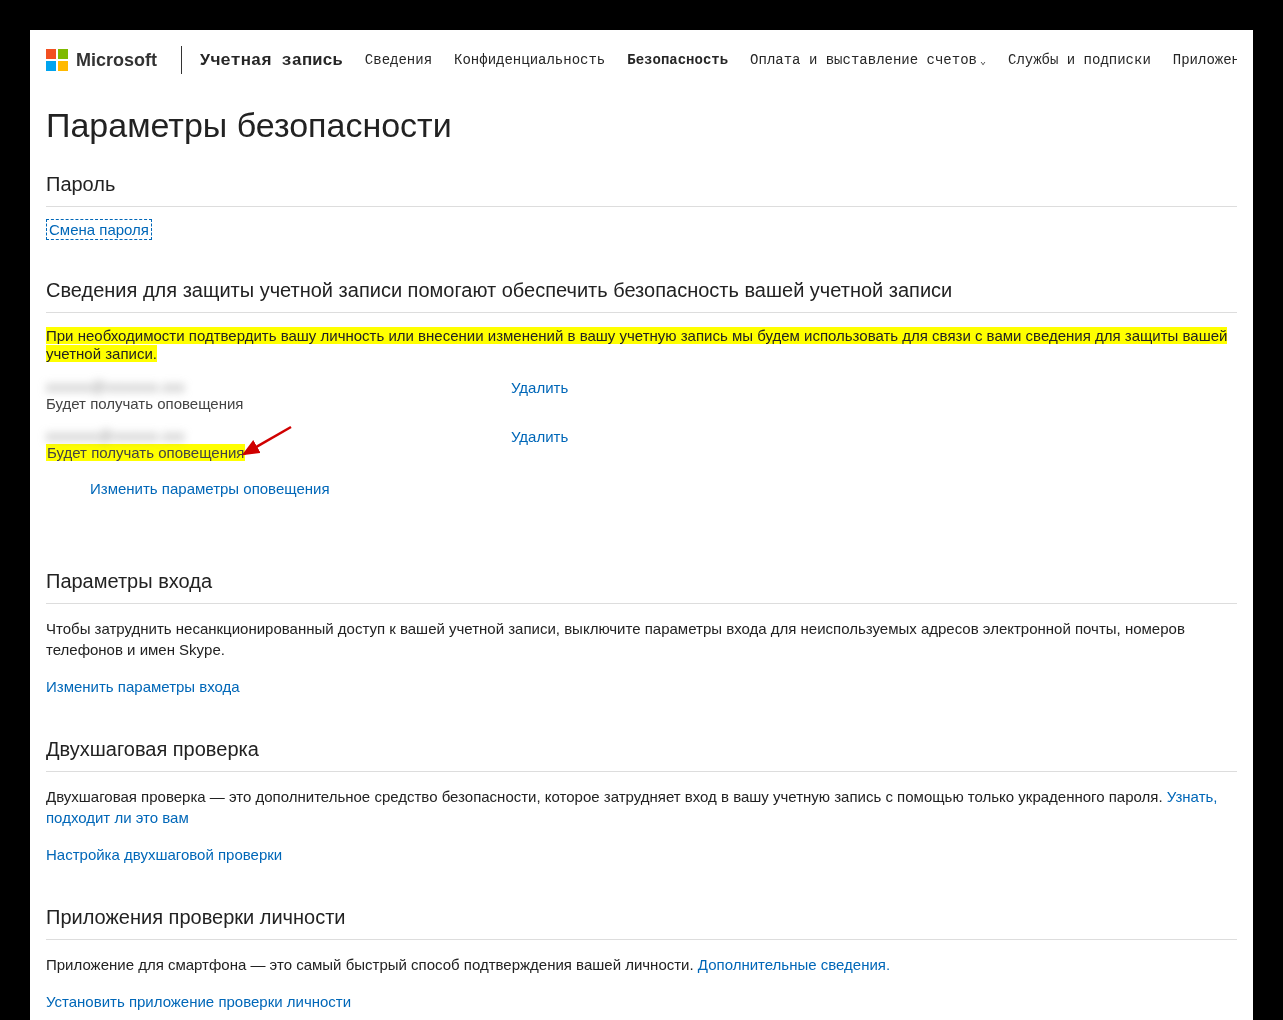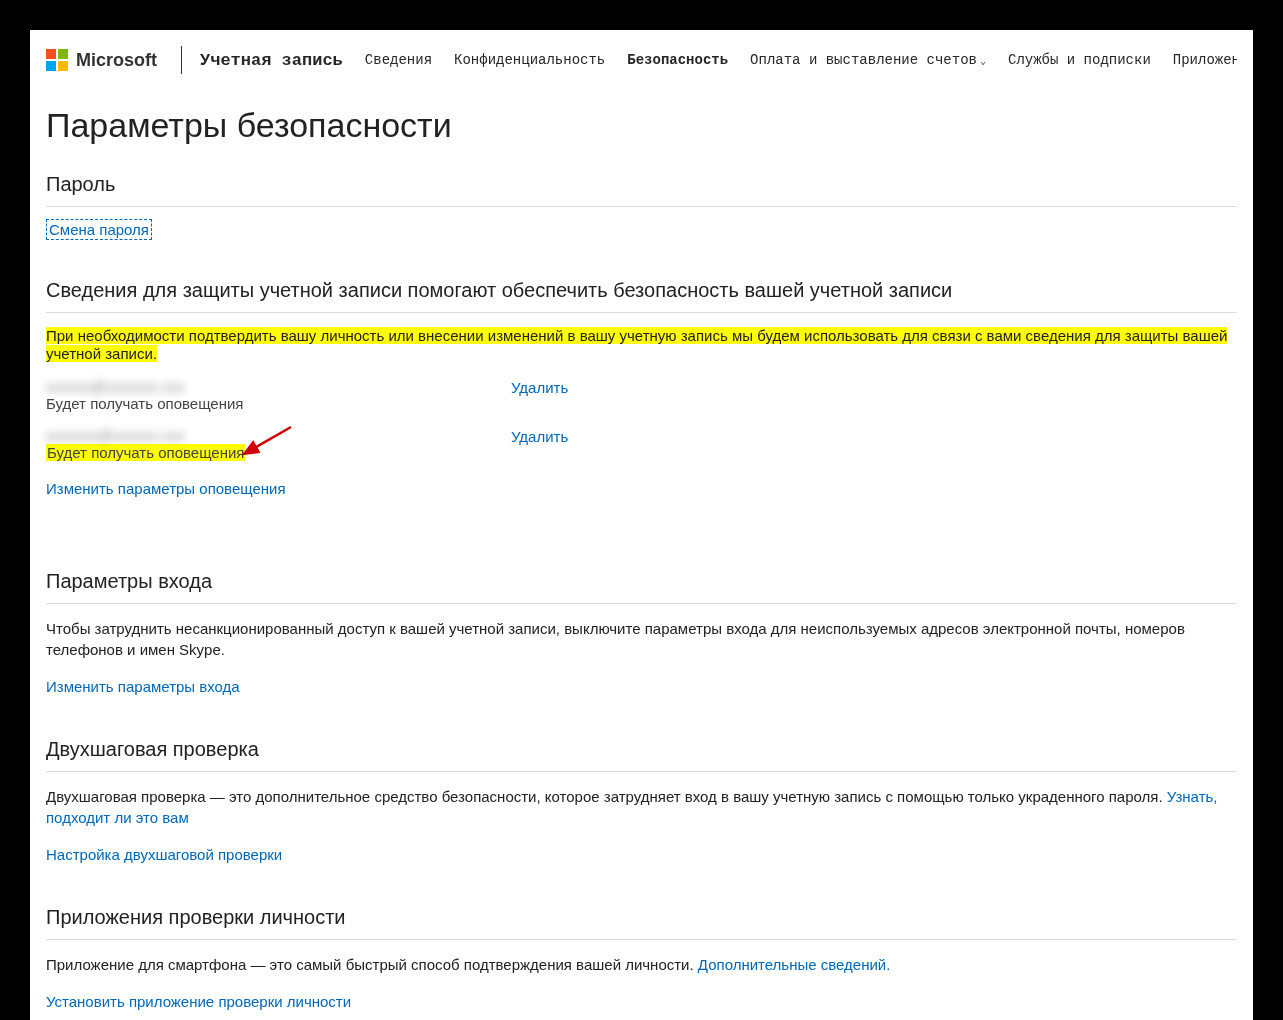--- a/index.html
+++ b/index.html
@@ -98,21 +98,21 @@
               </marker>
             </defs>
           <line x1="55" y1="5" x2="8" y2="32" stroke="#D00000" stroke-width="2.5" marker-end="url(#ah)"></line>
         </svg>
       </div>
       <div class="actions-col">
         <a class="link">Удалить</a>
       </div>
     </div>
 
-    <div style="margin-top:18px;">
+    <div style="margin-top:18px;margin-left:44px;">
       <a class="link">Изменить параметры оповещения</a>
     </div>
 
     
     <h2 style="margin-top:72px;">Параметры входа</h2>
     <hr class="sep">
     <p class="body-text">Чтобы затруднить несанкционированный доступ к вашей учетной записи, выключите параметры входа для неиспользуемых адресов электронной почты, номеров телефонов и имен Skype.</p>
     <a class="link mt18">Изменить параметры входа</a>
 
     
@@ -120,18 +120,18 @@
     <hr class="sep">
     <p class="body-text">
       <span>Двухшаговая проверка — это дополнительное средство безопасности, которое затрудняет вход в вашу учетную запись с помощью только украденного пароля. </span><a class="link">Узнать, подходит ли это вам</a>
     </p>
     <a class="link mt18">Настройка двухшаговой проверки</a>
 
     
     <h2 style="margin-top:42px;">Приложения проверки личности</h2>
     <hr class="sep">
     <p class="body-text">
-      <span>Приложение для смартфона — это самый быстрый способ подтверждения вашей личности. </span><a class="link">Дополнительные сведений.</a>
+      <span>Приложение для смартфона — это самый быстрый способ подтверждения вашей личности. </span><a class="link">Дополнительные сведения.</a>
     </p>
     <a class="link mt18">Установить приложение проверки личности</a>
 
   </div>
 </div>
 
 </body></html>

